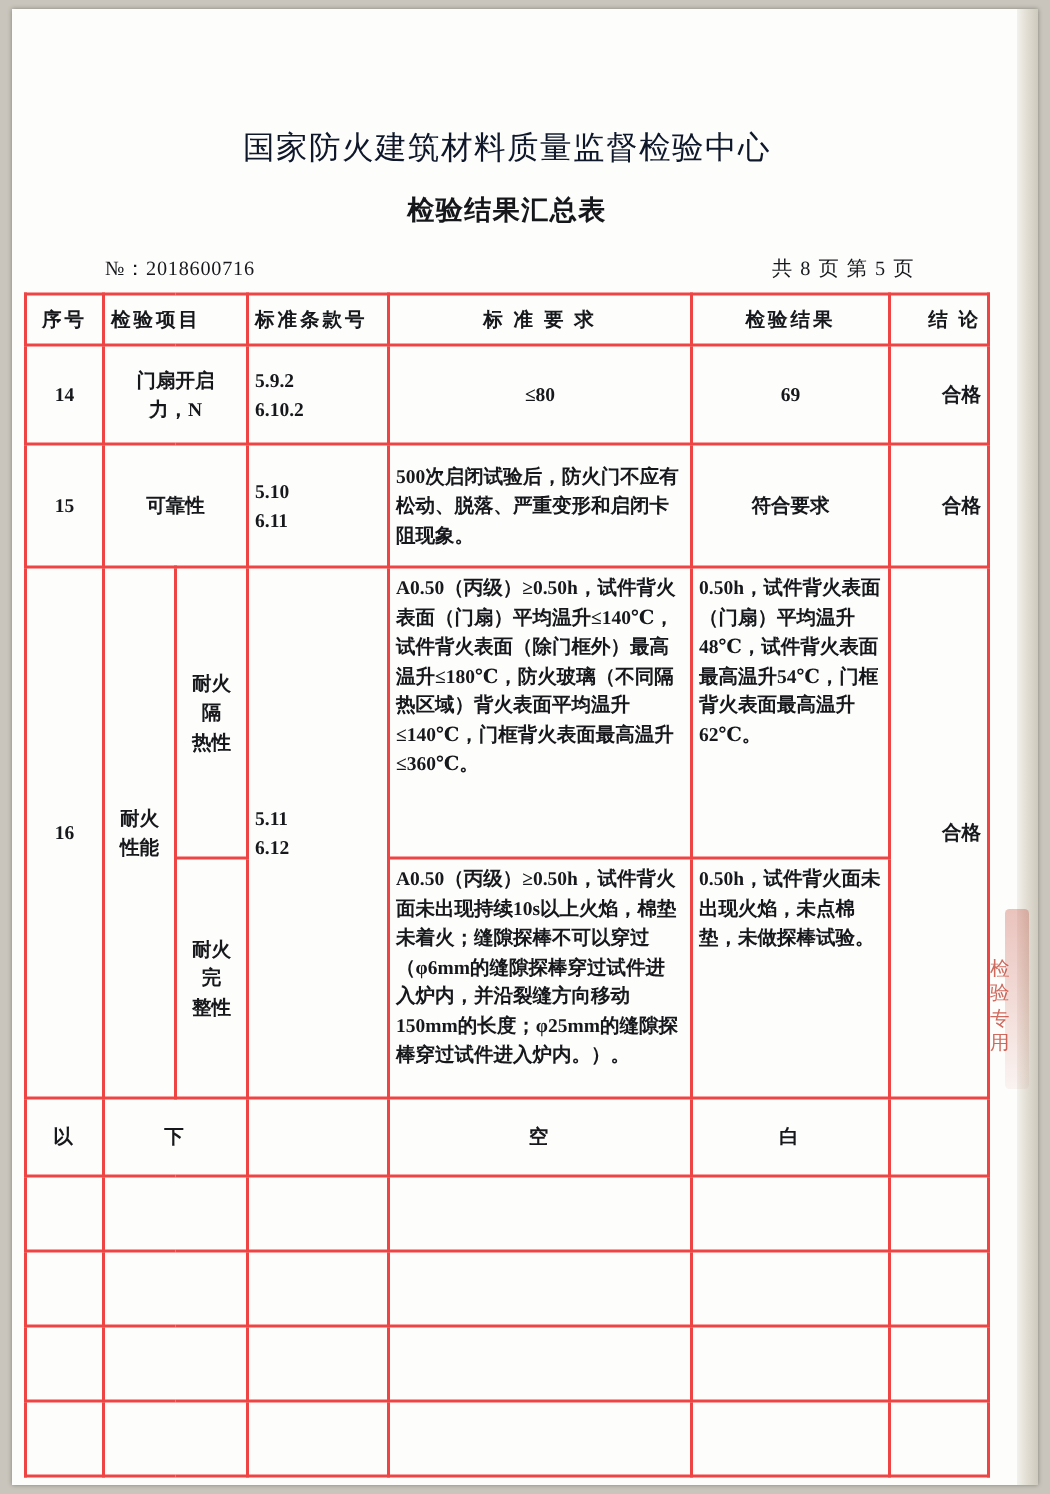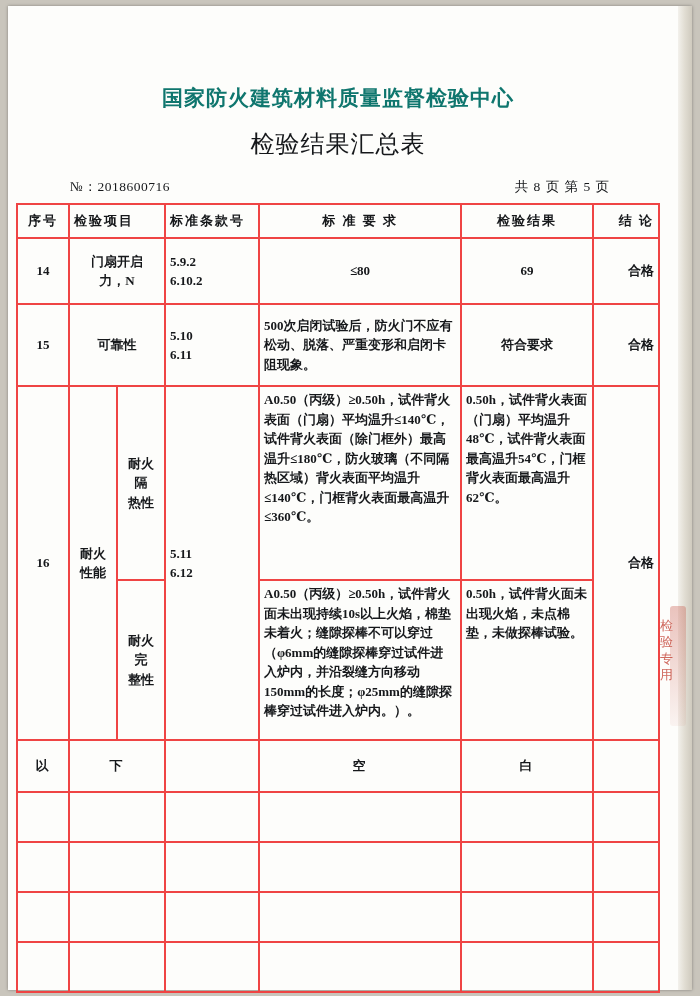--- a/index.html
+++ b/index.html
@@ -37,27 +37,27 @@
     width: 660px;
     height: 984px;
     padding: 0;
   }
   .title-block {
     text-align: center;
     margin-top: 78px;
   }
   .title-main {
     font-size: 21px;
+    font-weight: normal;
+    letter-spacing: 1px;
+    color: #0f172a;
+  }
+  .title-sub {
+    font-size: 18px;
     font-weight: bold;
-    letter-spacing: 1px;
-    color: #0f766e;
-  }
-  .title-sub {
-    font-size: 24px;
-    font-weight: normal;
     letter-spacing: 1px;
     margin-top: 16px;
     color: #15171a;
   }
   .meta-row {
     margin-top: 18px;
     padding: 0 58px 0 62px;
     display: flex;
     justify-content: space-between;
     font-size: 13.5px;
@@ -98,21 +98,21 @@
   .c-res { width: 122px; }
   .c-concl { width: 56px; text-align: right; }
   .center { text-align: center; }
   .just { text-align: left; }
   .cellpad { padding: 6px 6px; }
   .empty-row td { height: 42px; }
   .blank-word { text-align: center; letter-spacing: 2px; height: 44px; font-size: 14px;}
   .stamp {
     position: absolute;
     right: 14px;
-    top: 612px;
+    top: 632px;
     width: 18px;
     color: #c0392b;
     font-size: 13px;
     line-height: 1.25;
     opacity: 0.75;
     font-family: "Liberation Serif", serif;
   }
   .stampmark {
     position: absolute;
     right: 6px;

